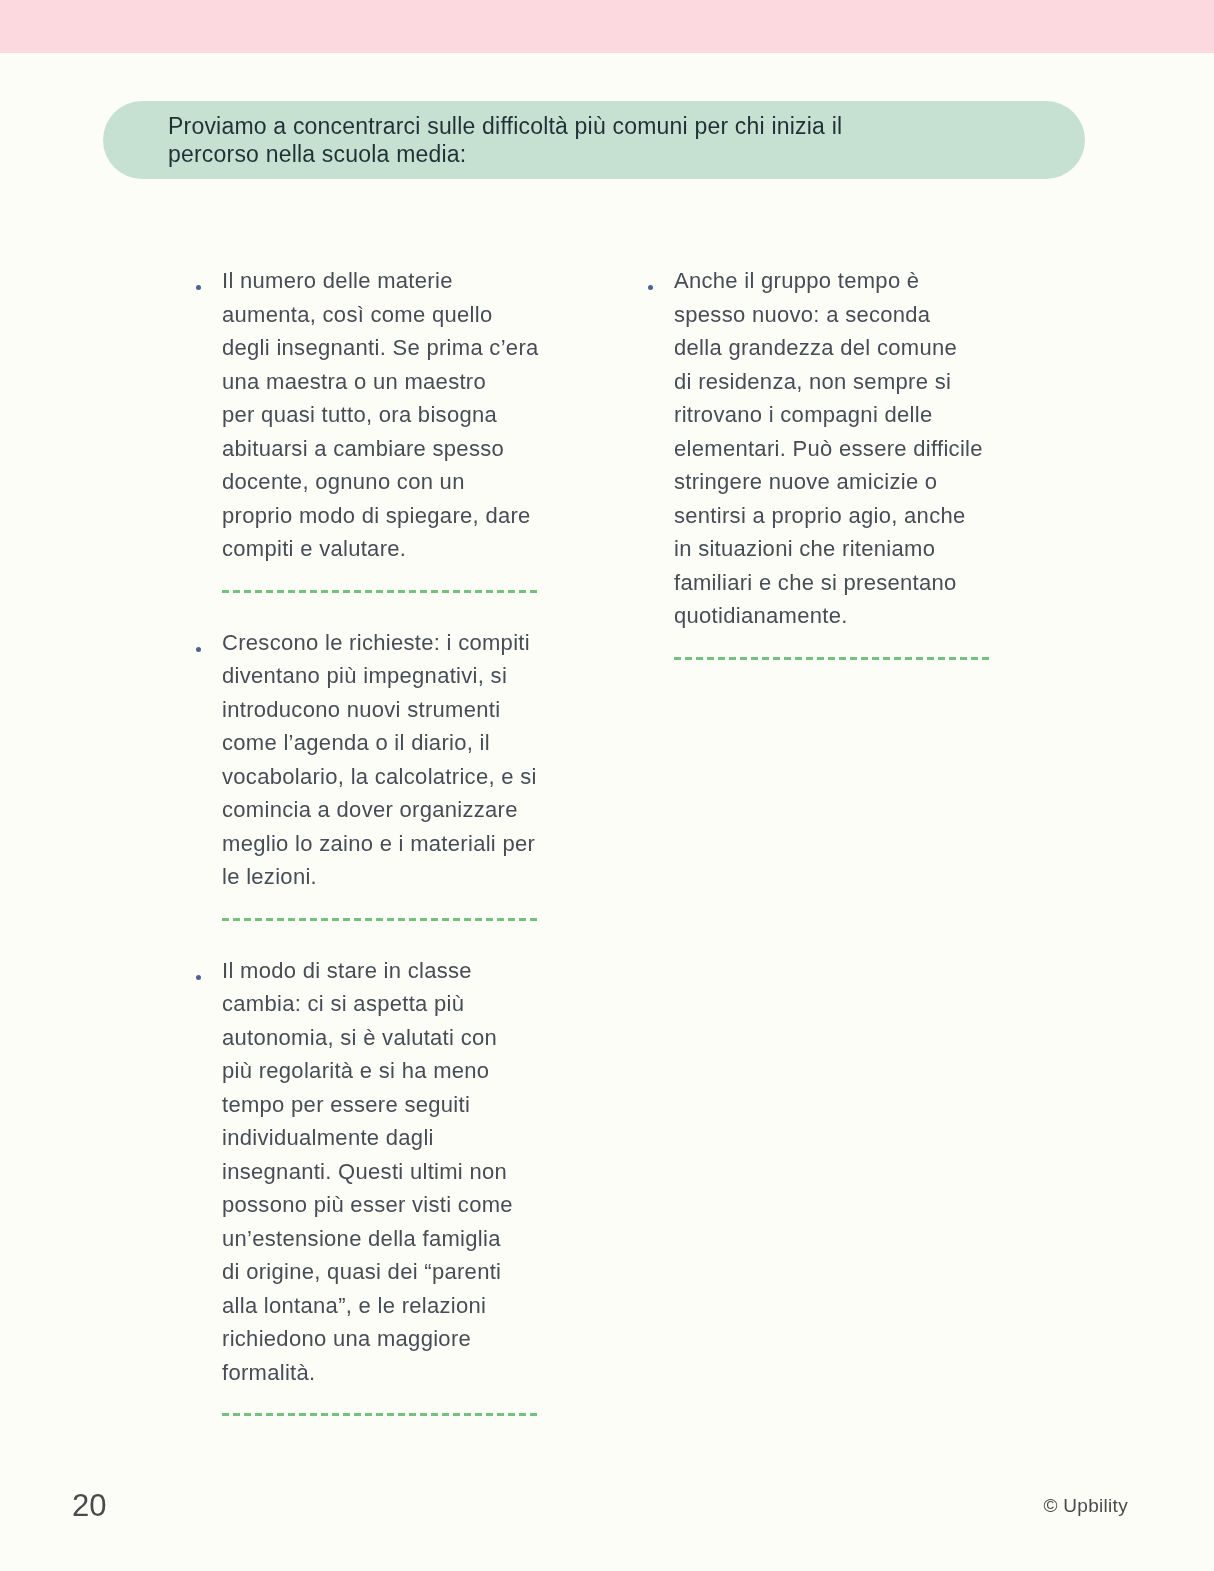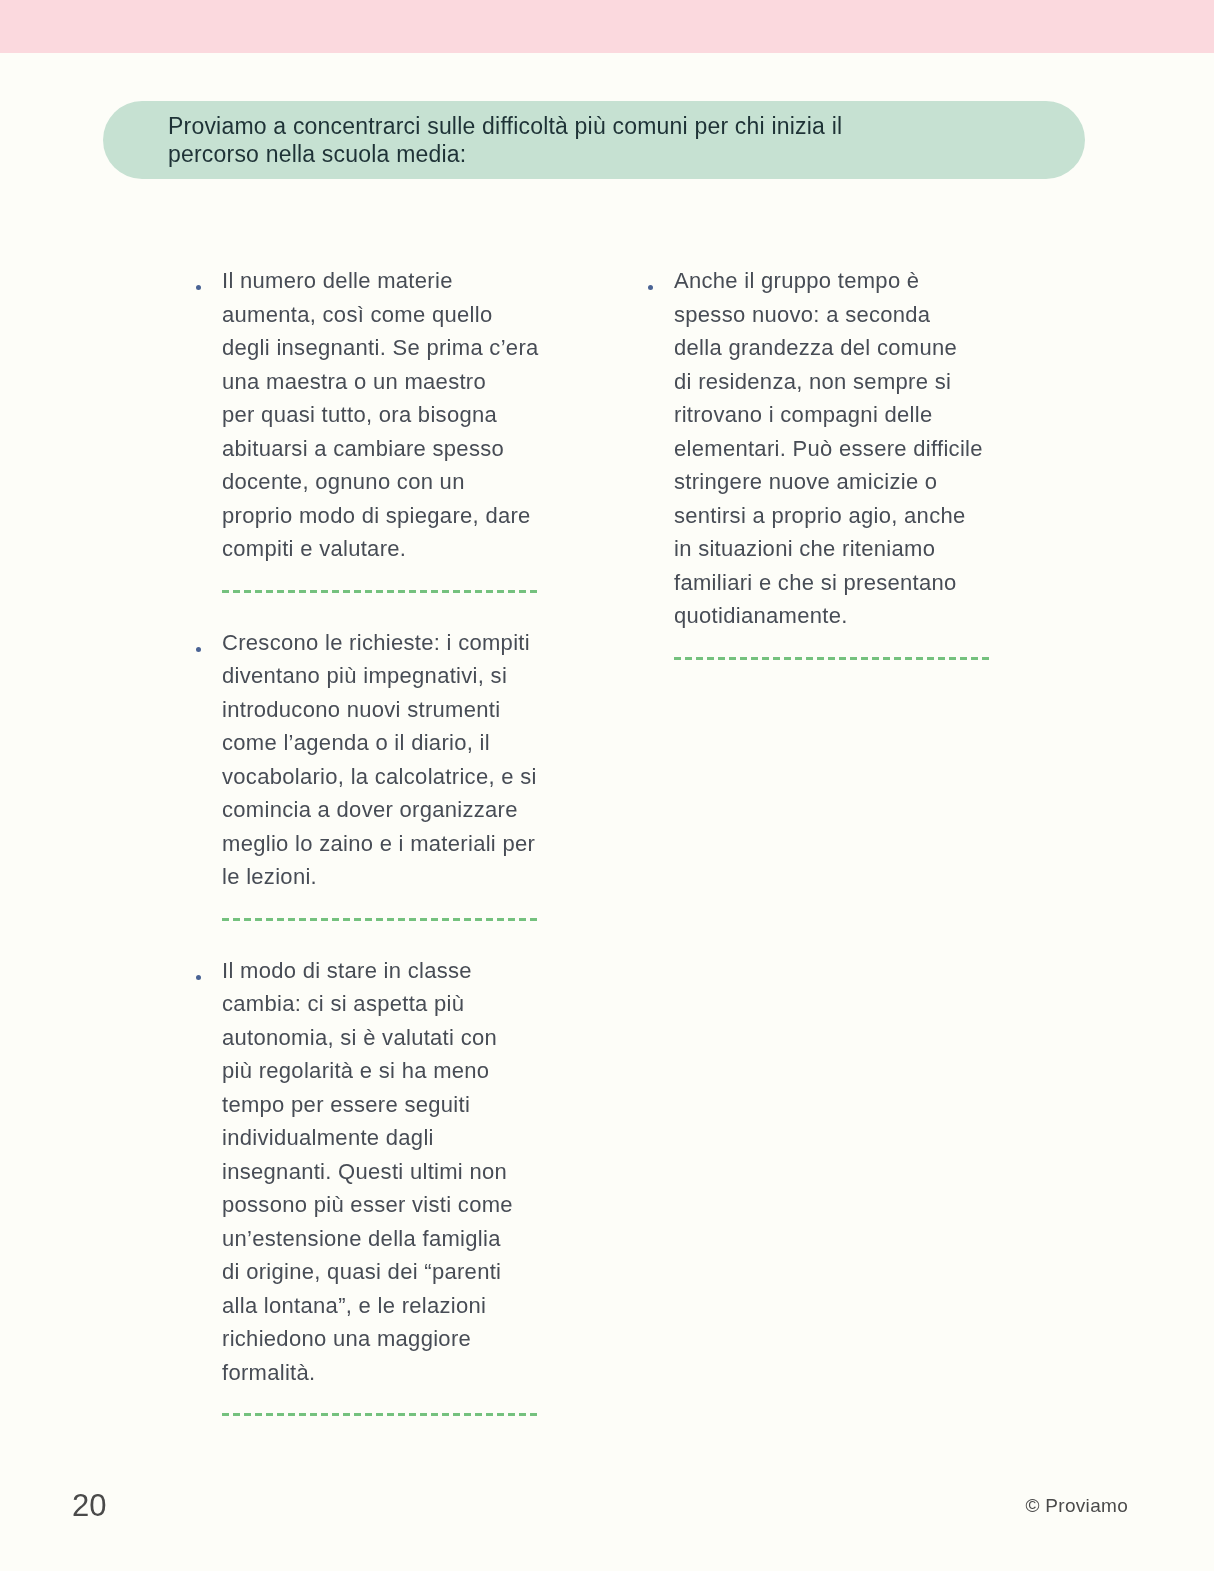--- a/index.html
+++ b/index.html
@@ -160,15 +160,15 @@
 stringere nuove amicizie o
 sentirsi a proprio agio, anche
 in situazioni che riteniamo
 familiari e che si presentano
 quotidianamente.</p>
     </div>
     <div class="separator"></div>
   </div>
 
   <div class="page-number">20</div>
-  <div class="copyright">© Proviamo</div>
+  <div class="copyright">© Upbility</div>
 
 </div>
 
 </body></html>

